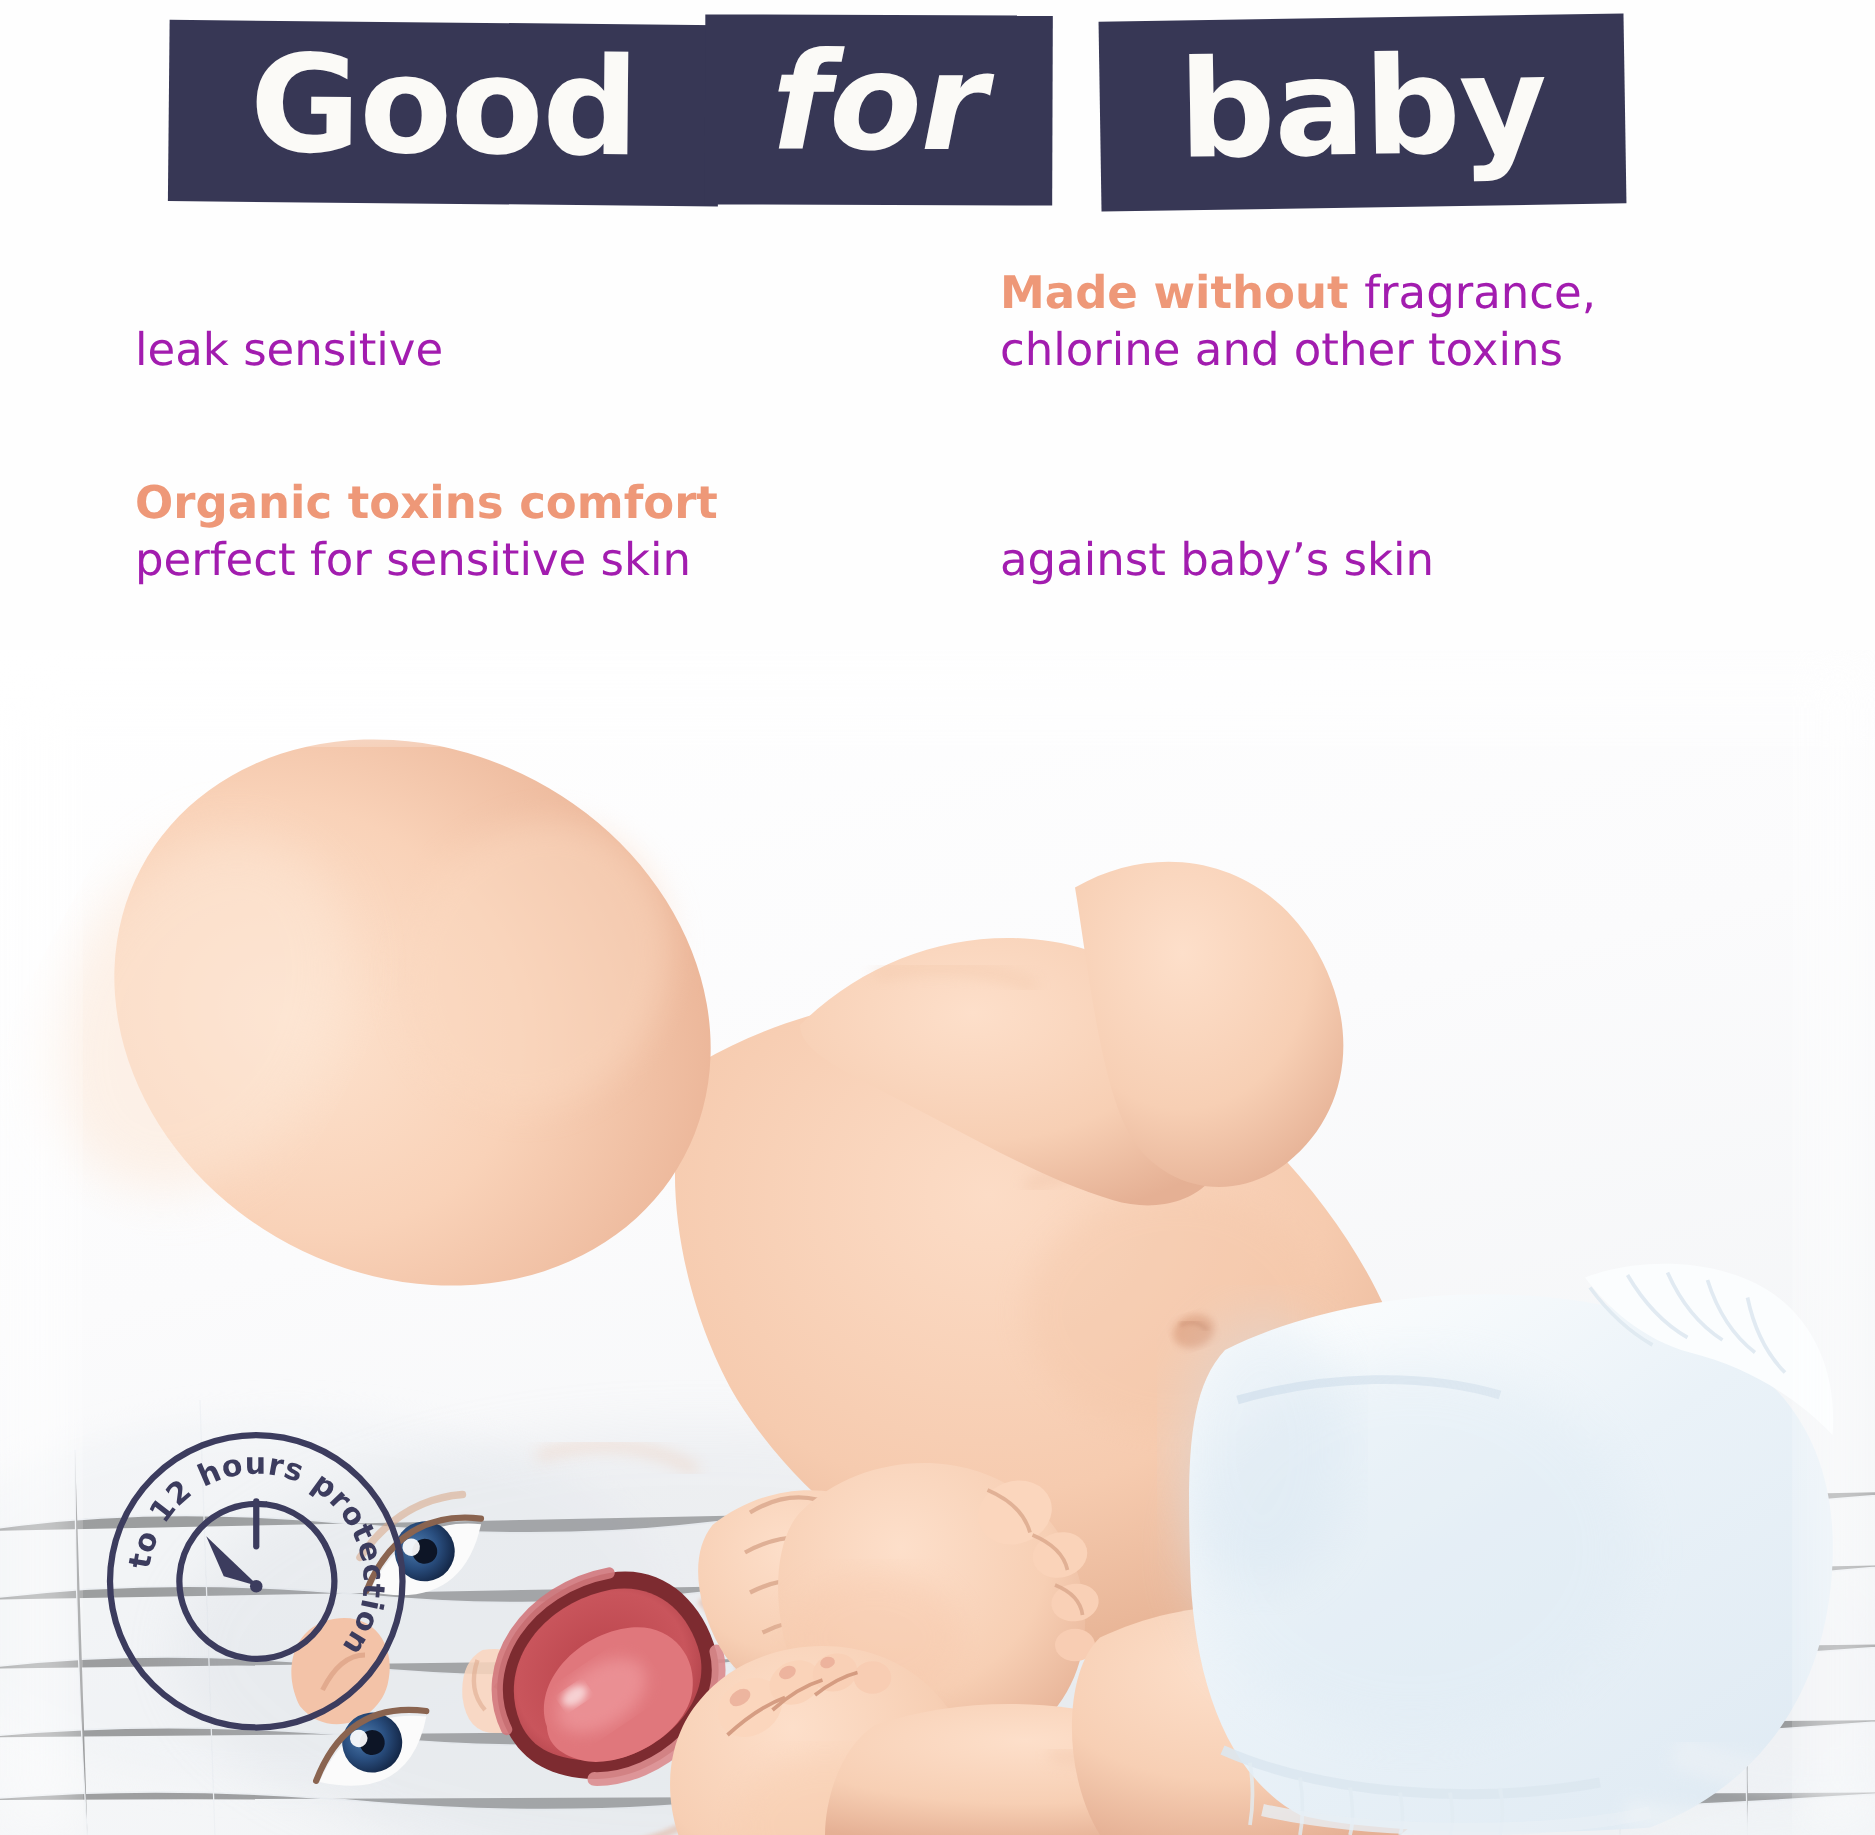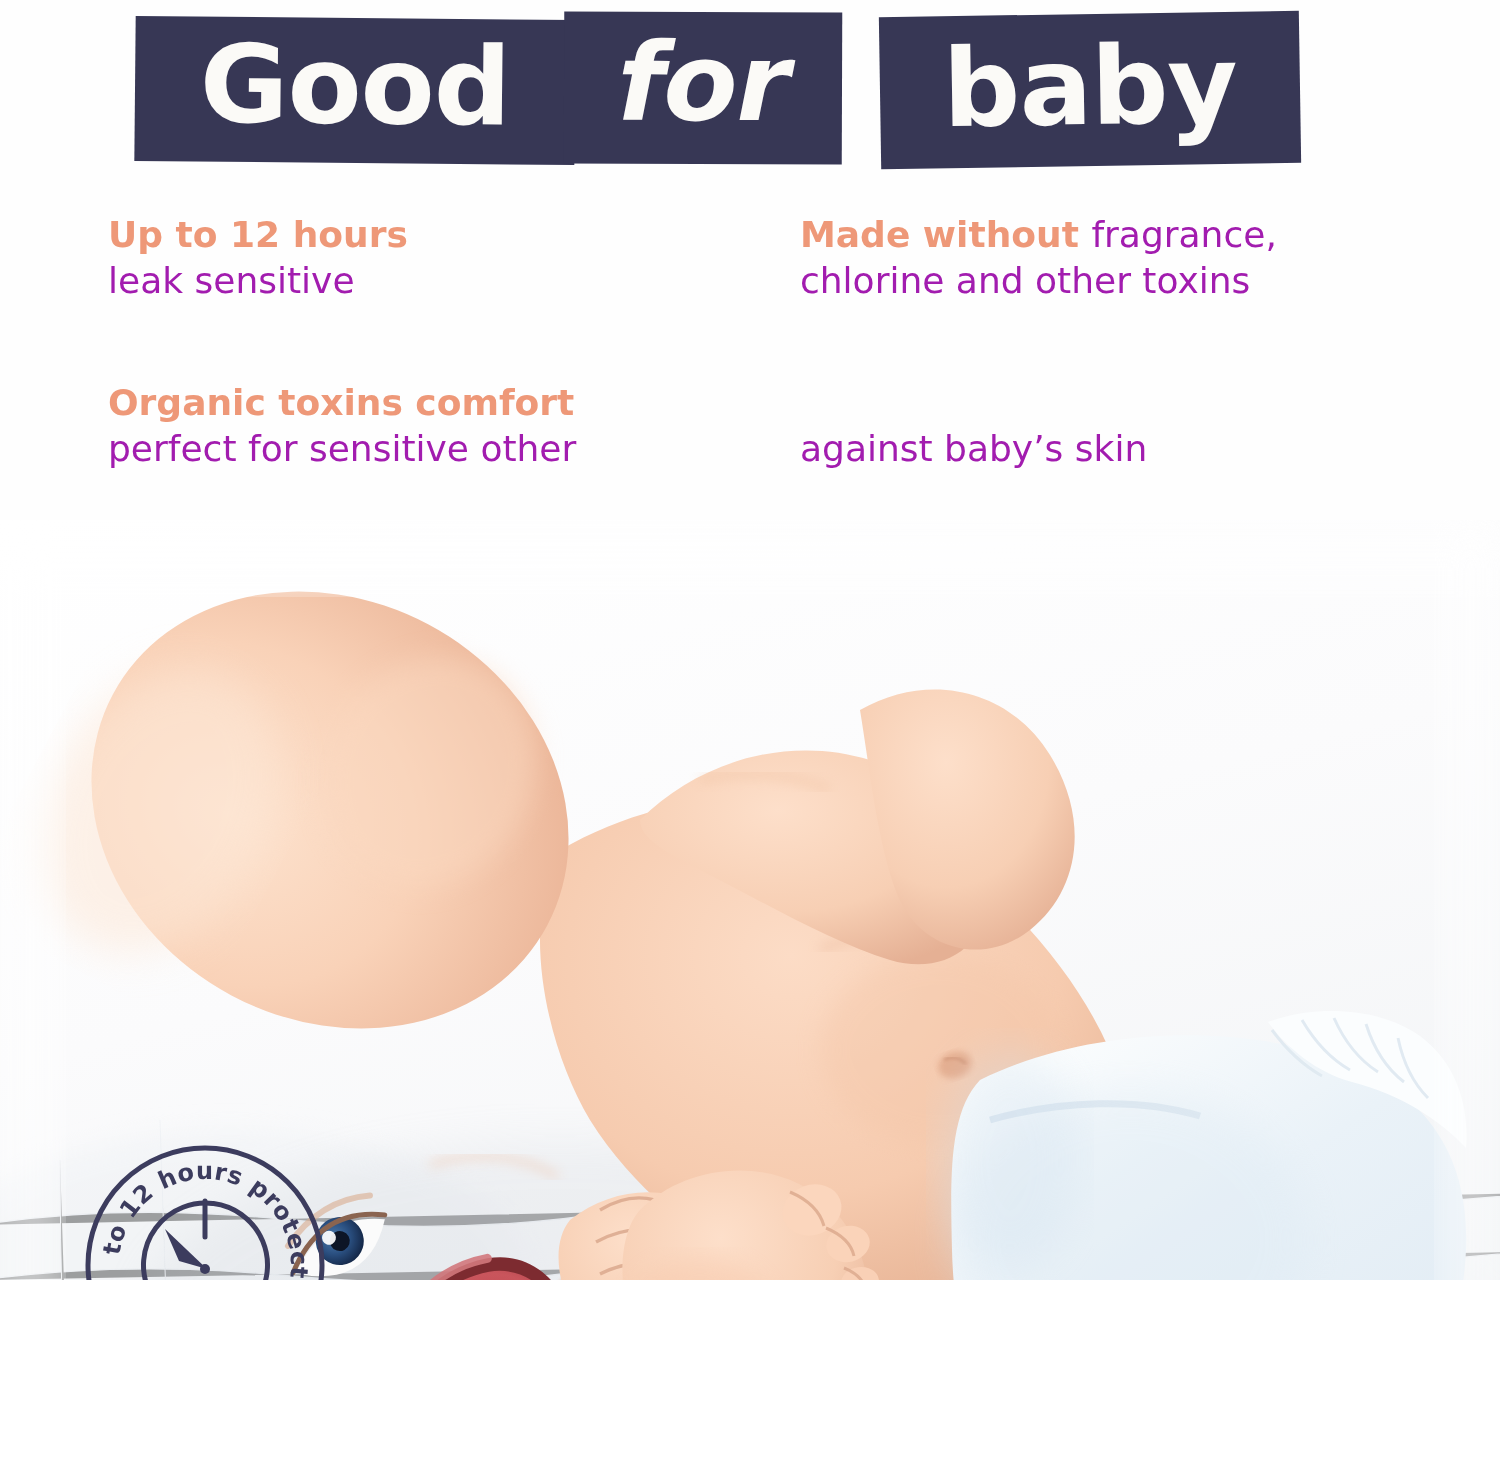--- a/index.html
+++ b/index.html
@@ -7,21 +7,21 @@
     padding: 0;
     background: #ffffff;
   }
   body {
     font-family: "Liberation Sans", sans-serif;
   }
 
   #page {
     position: relative;
     width: 1500px;
-    height: 1280px;
+    height: 1468px;
     background: #fefefe;
     overflow: hidden;
   }
 
   
   #headline {
     position: absolute;
     left: 0;
     top: 0;
     width: 1500px;
@@ -143,29 +143,29 @@
       <span class="hl-word">for</span>
     </div>
     <div class="hl-box" id="hl-box-3">
       <span class="hl-word">baby</span>
     </div>
   </div>
 
   <div id="features">
 
     <div class="feature feature-col-left feature-row-1">
-      <p class="feat-text"><span class="feat-lead">Up to 12 hours</span><br><span class="feat-sub">leak sensitive</span></p>
+      <p class="feat-text"><br><span class="feat-sub">leak sensitive</span></p>
     </div>
 
     <div class="feature feature-col-right feature-row-1">
       <p class="feat-text"><span class="feat-lead">Made without </span><span class="feat-sub">fragrance, chlorine and other toxins</span></p>
     </div>
 
     <div class="feature feature-col-left feature-row-2">
-      <p class="feat-text"><span class="feat-lead">Organic toxins comfort</span><br><span class="feat-sub">perfect for sensitive other</span></p>
+      <p class="feat-text"><span class="feat-lead">Organic toxins comfort</span><br><span class="feat-sub">perfect for sensitive skin</span></p>
     </div>
 
     <div class="feature feature-col-right feature-row-2">
       <p class="feat-text"><br><span class="feat-sub">against baby’s skin</span></p>
     </div>
 
   </div>
 
   <div id="photo">
     <svg viewBox="0 0 1500 948" xmlns="http://www.w3.org/2000/svg" aria-hidden="true">

